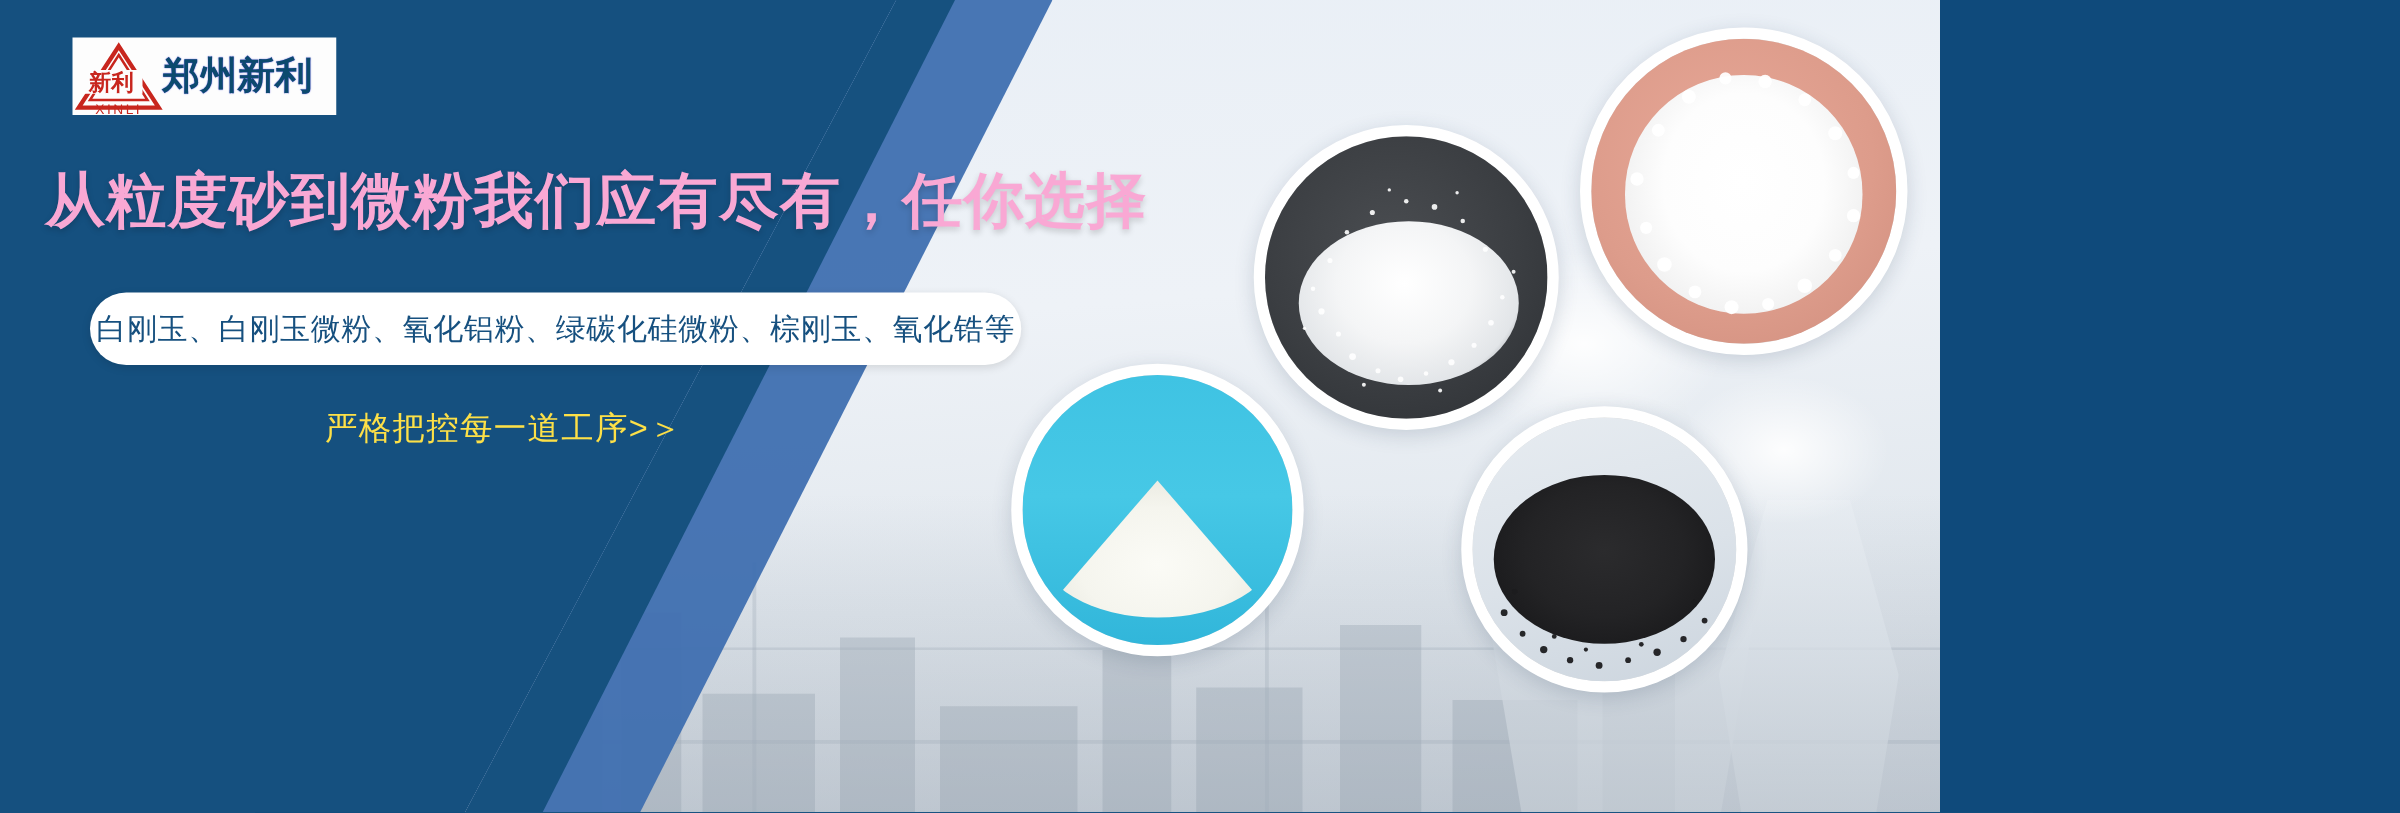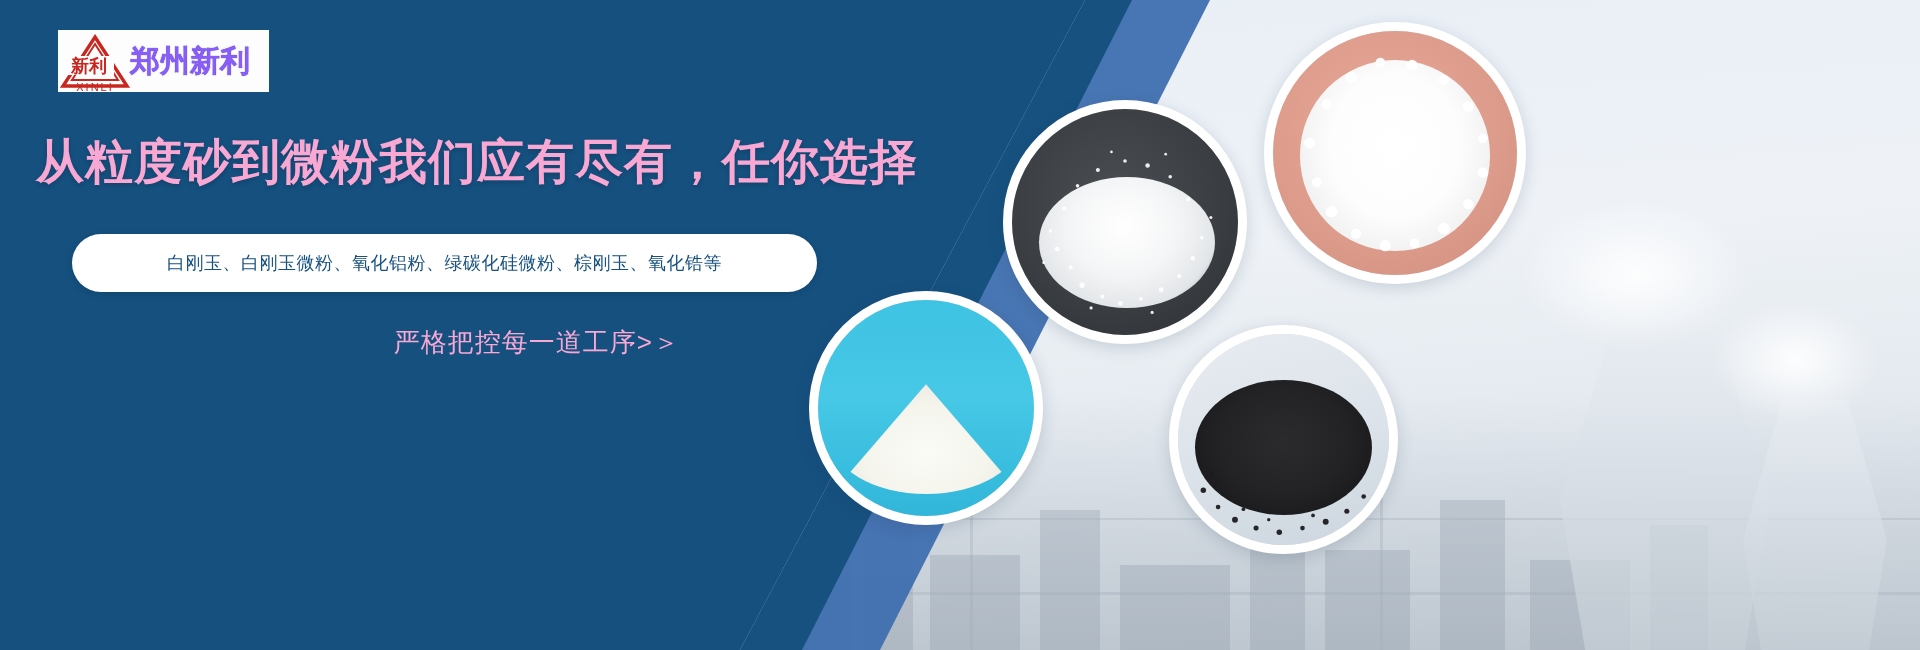--- a/index.html
+++ b/index.html
@@ -3,21 +3,21 @@
 <meta charset="utf-8">
 <title>Banner</title>
 <style>
   html,body{margin:0;padding:0;}
   body{
     width:1920px;height:650px;overflow:hidden;
     font-family:"Liberation Sans","DejaVu Sans",sans-serif;
     background:#0f4a7b;
   }
   #banner{
-    position:relative;width:1920px;height:650px;overflow:hidden;
+    position:relative;width:1552px;height:650px;overflow:hidden;
     background:#15507f;
   }
 
   
   .photo-panel{
     position:absolute;top:0;right:0;width:1180px;height:650px;
     overflow:hidden;
     clip-path:polygon(345px 0, 1180px 0, 1180px 650px, 0px 650px);
   }
   .photo-panel .sky{
@@ -105,21 +105,21 @@
     position:absolute;left:58px;top:30px;
     width:211px;height:62px;
     background:#fdfdfd;
     display:flex;align-items:center;
   }
   .logo-mark{
     position:relative;width:74px;height:62px;flex:0 0 74px;
   }
   .logo-mark svg{position:absolute;left:0;top:0;}
   .logo-name{
-    color:#8b5cf6;font-weight:bold;font-size:30px;
+    color:#0c4a6e;font-weight:bold;font-size:30px;
     letter-spacing:0px;line-height:1;white-space:nowrap;
     margin-left:-2px;
     text-shadow:0 0 1px #2222c8;
   }
 
   
   .headline{
     position:absolute;left:36px;top:136px;
     color:#f9a8d4;font-weight:bold;
     font-size:48px;line-height:1.08;letter-spacing:1px;
@@ -127,26 +127,26 @@
     text-shadow:0 2px 5px rgba(0,0,0,.18);
   }
   .pill{
     position:absolute;left:72px;top:234px;
     width:745px;height:58px;
     background:#ffffff;border-radius:29px;
     display:flex;align-items:center;justify-content:center;
     box-shadow:0 2px 8px rgba(0,0,0,.12);
   }
   .pill-text{
-    color:#16507f;font-size:18px;letter-spacing:.5px;white-space:nowrap;
+    color:#16507f;font-size:24px;letter-spacing:.5px;white-space:nowrap;
   }
   .cta{
     position:absolute;left:260px;top:325px;width:420px;
-    text-align:right;
-    color:#f9a8d4;font-size:26px;letter-spacing:1px;white-space:nowrap;
+    text-align:left;
+    color:#fde047;font-size:26px;letter-spacing:1px;white-space:nowrap;
   }
 </style>
 </head>
 <body>
 
 <div id="banner">
 
   <div class="photo-panel">
     <div class="sky"></div>
 

